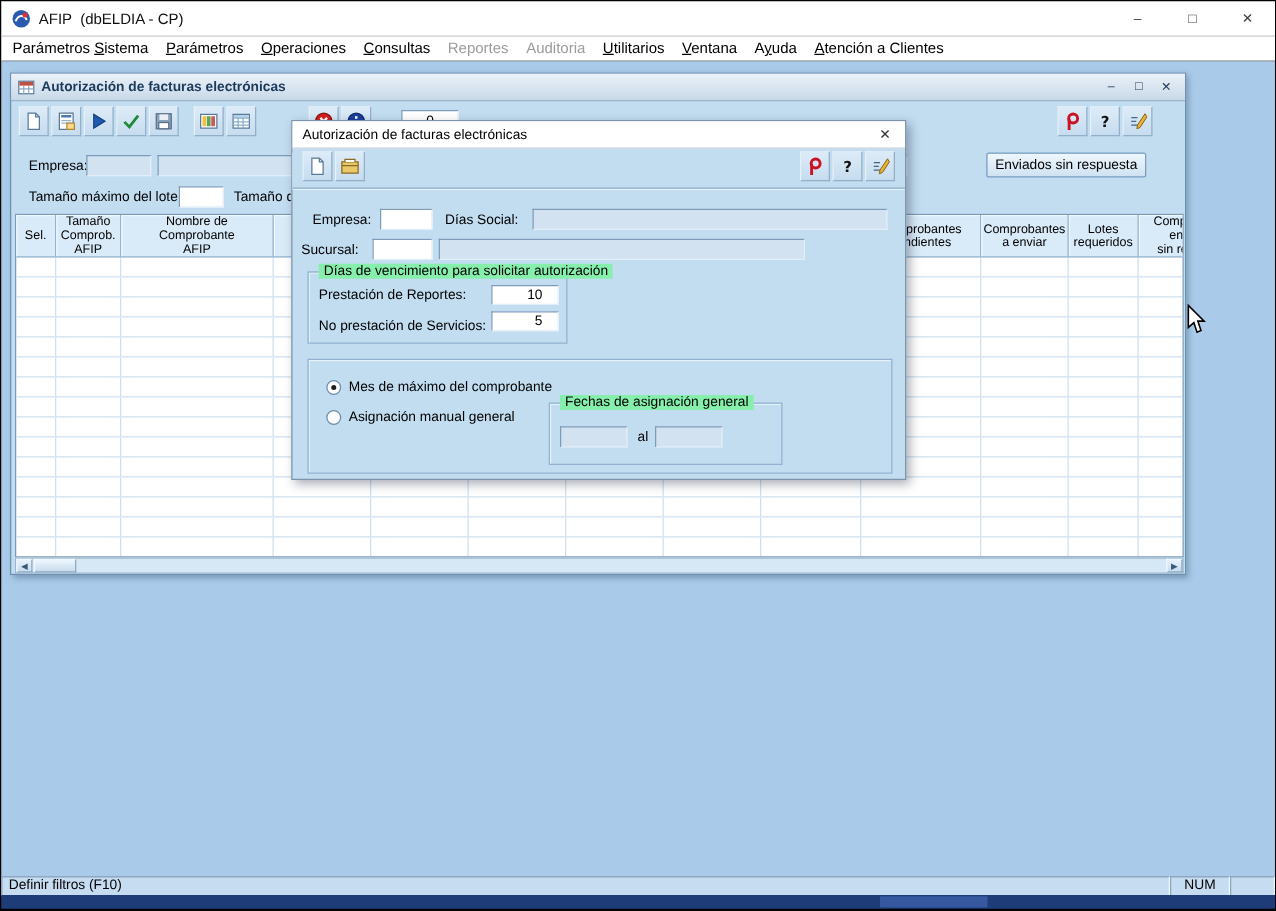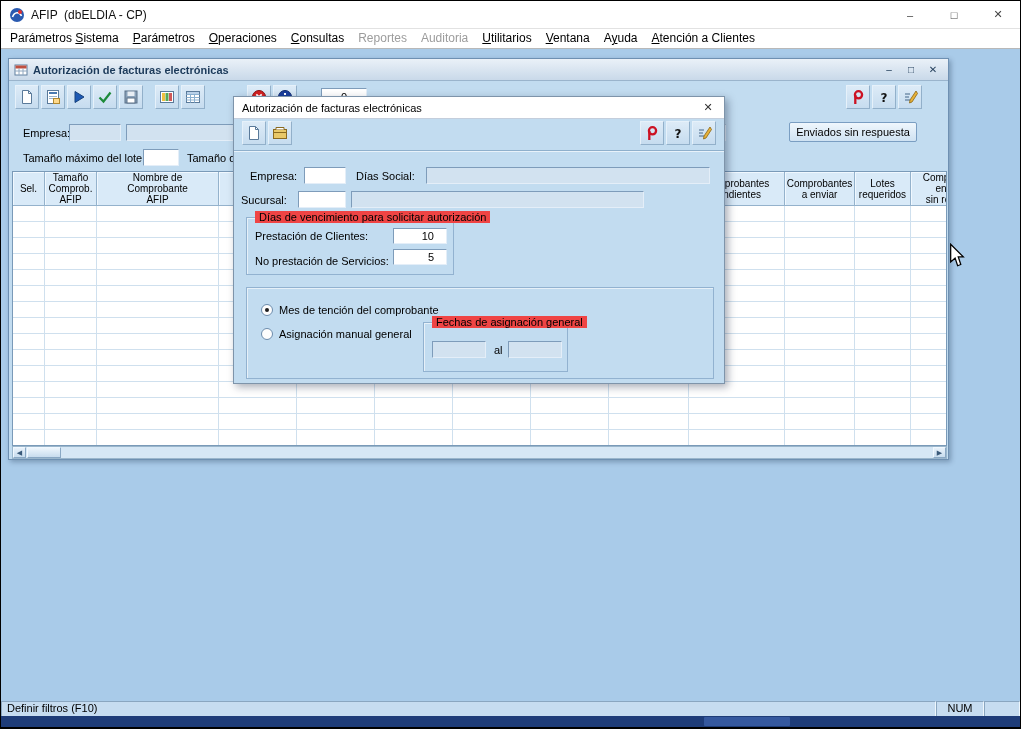--- a/index.html
+++ b/index.html
@@ -40,21 +40,21 @@
     border:1px solid;border-color:#7e9cba #e4eef8 #e4eef8 #7e9cba}
   
   .lbl{position:absolute;white-space:nowrap;color:#000}
   .field{position:absolute;height:17px;background:#fff;border:1px solid;border-color:#7e9cba #e4eef8 #e4eef8 #7e9cba;
     padding:0 3px;line-height:15px;overflow:hidden;white-space:nowrap}
   .field.dis{background:#d2e2f0}
   .field.num{text-align:right;padding-right:12px}
   .btn{position:absolute;background:linear-gradient(#eff7fd,#cfe2f2);border:1px solid #7a9ec2;border-radius:2px;
     font-family:"Liberation Sans",sans-serif;font-size:11px;color:#000;text-align:center;line-height:18px}
   .gbox{position:absolute;border:1px solid #92b2d0;box-shadow:inset 1px 1px 0 #e6f0f8}
-  .gbox-label{position:absolute;top:-7px;left:8px;background:#ef4444;padding:0 4px;white-space:nowrap}
+  .gbox-label{position:absolute;top:-7px;left:8px;background:#86efac;padding:0 4px;white-space:nowrap}
   .radio{position:absolute;width:12px;height:12px;border-radius:50%;background:#fdfdfd;border:1px solid #6c8cac}
   .radio.checked::after{content:'';position:absolute;left:3px;top:3px;width:4px;height:4px;border-radius:50%;background:#1d1d1d}
   
   .grid{position:absolute;left:3px;top:90px;width:935px;height:275px;background:#fff;border:1px solid #7a9ab8;overflow:hidden}
   .grid-header{display:flex;height:34px;background:#d9eaf8}
   .gh-cell{flex:none;display:flex;flex-direction:column;align-items:center;justify-content:center;
     font-size:10px;line-height:11px;text-align:center;border-right:1px solid #94b2cc;border-bottom:1px solid #94b2cc;
     box-shadow:inset 1px 1px 0 #f0f8ff;overflow:hidden}
   .g-row{display:flex;height:16px;border-bottom:1px solid #cfe0ee}
   .g-cell{flex:none;height:100%;border-right:1px solid #cfe0ee}
@@ -590,35 +590,35 @@
         <span class="field" style="left:70px;top:14px;width:42px"></span>
         <span class="lbl" style="left:122px;top:17px">Días Social:</span>
         <span class="field dis" style="left:192px;top:14px;width:284px"></span>
 
         <span class="lbl" style="left:7px;top:41px">Sucursal:</span>
         <span class="field" style="left:64px;top:38px;width:48px"></span>
         <span class="field dis" style="left:117px;top:38px;width:293px"></span>
 
         <div class="gbox" style="left:12px;top:64px;width:208px;height:58px">
           <span class="gbox-label">Días de vencimiento para solicitar autorización</span>
-          <span class="lbl" style="left:8px;top:12px">Prestación de Clientes:</span>
+          <span class="lbl" style="left:8px;top:12px">Prestación de Reportes:</span>
           <span class="field num" style="left:146px;top:10px;width:54px;height:16px">10</span>
           <span class="lbl" style="left:8px;top:37px">No prestación de Servicios:</span>
           <span class="field num" style="left:146px;top:31px;width:54px;height:16px">5</span>
         </div>
 
         <div class="gbox" style="left:12px;top:134px;width:468px;height:92px">
 
           <span class="radio checked" style="left:14px;top:16px"></span>
-          <span class="lbl" style="left:32px;top:16px">Mes de tención del comprobante</span>
+          <span class="lbl" style="left:32px;top:16px">Mes de máximo del comprobante</span>
 
           <span class="radio" style="left:14px;top:40px"></span>
           <span class="lbl" style="left:32px;top:40px">Asignación manual general</span>
 
-          <div class="gbox" style="left:176px;top:34px;width:145px;height:50px">
+          <div class="gbox" style="left:192px;top:34px;width:187px;height:50px">
             <span class="gbox-label">Fechas de asignación general</span>
             <span class="field dis" style="left:8px;top:18px;width:54px"></span>
             <span class="lbl" style="left:70px;top:21px">al</span>
             <span class="field dis" style="left:84px;top:18px;width:54px"></span>
           </div>
         </div>
 
       </div>
     </div>
 

